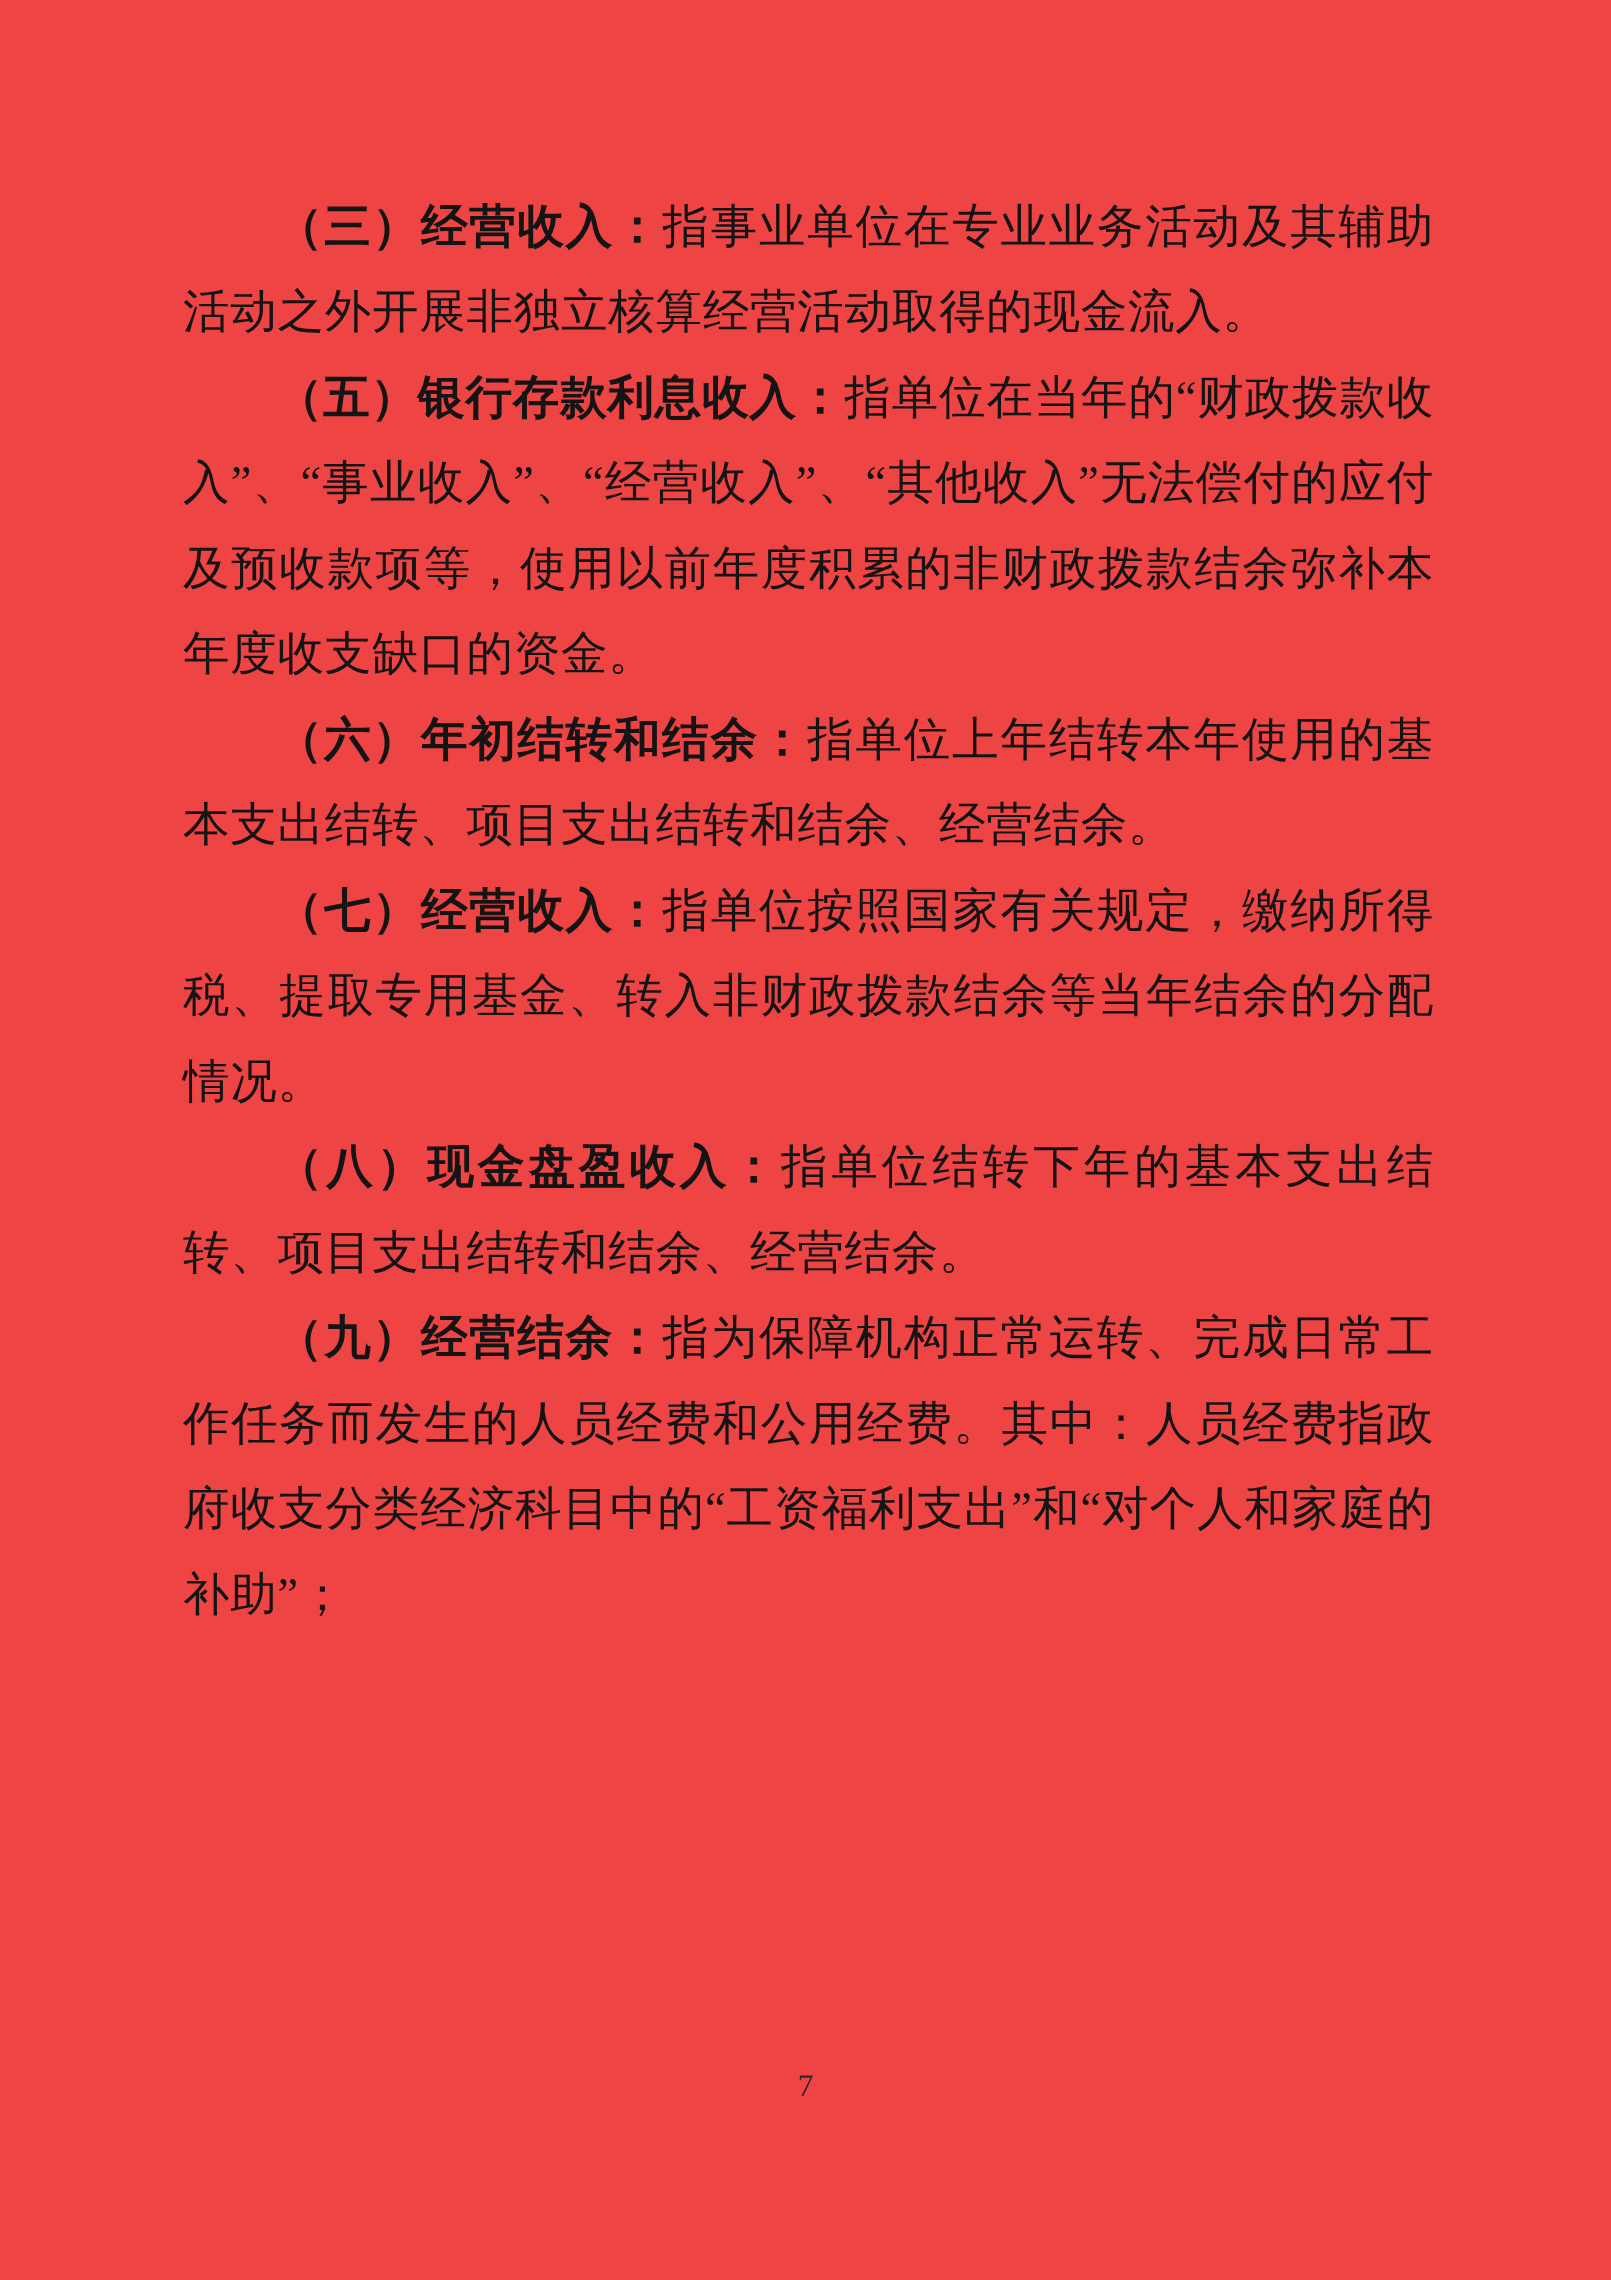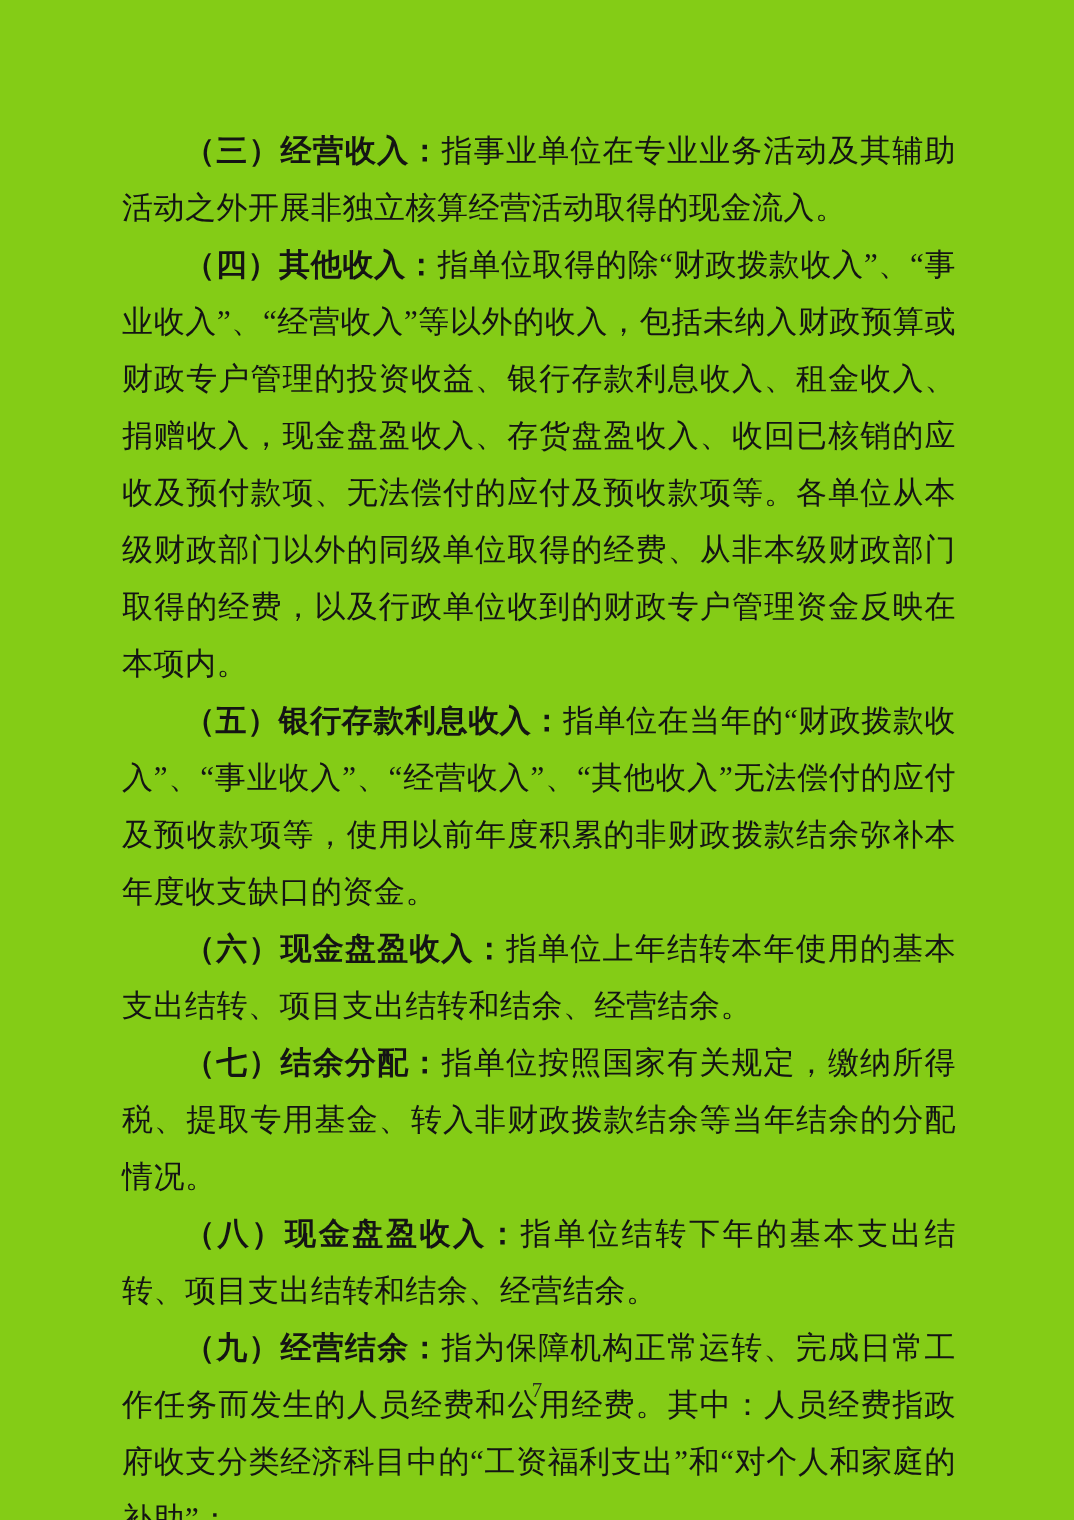--- a/index.html
+++ b/index.html
@@ -5,21 +5,21 @@
   html, body {
     margin: 0;
     padding: 0;
     background: #e8e8e8;
   }
   .page {
     position: relative;
     width: 1074px;
     height: 1520px;
     margin: 0 auto;
-    background: #84cc16;
+    background: #ef4444;
     box-sizing: border-box;
     padding: 122px 118px 0 122px;
     font-family: "Liberation Serif", "DejaVu Serif", serif;
     color: #141414;
     overflow: hidden;
   }
   .para {
     margin: 0;
     font-size: 31px;
     line-height: 57px;
@@ -41,27 +41,26 @@
     letter-spacing: 0;
   }
 </style>
 </head>
 <body>
 
 <div class="page">
 
   <p class="para"><span class="lead">（三）经营收入：</span><span>指事业单位在专业业务活动及其辅助活动之外开展非独立核算经营活动取得的现金流入。</span></p>
 
-  <p class="para"><span class="lead">（四）其他收入：</span><span>指单位取得的除“财政拨款收入”、“事业收入”、“经营收入”等以外的收入，包括未纳入财政预算或财政专户管理的投资收益、银行存款利息收入、租金收入、捐赠收入，现金盘盈收入、存货盘盈收入、收回已核销的应收及预付款项、无法偿付的应付及预收款项等。各单位从本级财政部门以外的同级单位取得的经费、从非本级财政部门取得的经费，以及行政单位收到的财政专户管理资金反映在本项内。</span></p>
 
   <p class="para"><span class="lead">（五）银行存款利息收入：</span><span>指单位在当年的“财政拨款收入”、“事业收入”、“经营收入”、“其他收入”无法偿付的应付及预收款项等，使用以前年度积累的非财政拨款结余弥补本年度收支缺口的资金。</span></p>
 
-  <p class="para"><span class="lead">（六）现金盘盈收入：</span><span>指单位上年结转本年使用的基本支出结转、项目支出结转和结余、经营结余。</span></p>
+  <p class="para"><span class="lead">（六）年初结转和结余：</span><span>指单位上年结转本年使用的基本支出结转、项目支出结转和结余、经营结余。</span></p>
 
-  <p class="para"><span class="lead">（七）结余分配：</span><span>指单位按照国家有关规定，缴纳所得税、提取专用基金、转入非财政拨款结余等当年结余的分配情况。</span></p>
+  <p class="para"><span class="lead">（七）经营收入：</span><span>指单位按照国家有关规定，缴纳所得税、提取专用基金、转入非财政拨款结余等当年结余的分配情况。</span></p>
 
   <p class="para"><span class="lead">（八）现金盘盈收入：</span><span>指单位结转下年的基本支出结转、项目支出结转和结余、经营结余。</span></p>
 
   <p class="para"><span class="lead">（九）经营结余：</span><span>指为保障机构正常运转、完成日常工作任务而发生的人员经费和公用经费。其中：人员经费指政府收支分类经济科目中的“工资福利支出”和“对个人和家庭的补助”；</span></p>
 
   <div class="page-number">7</div>
 
 </div>
 
 </body></html>

